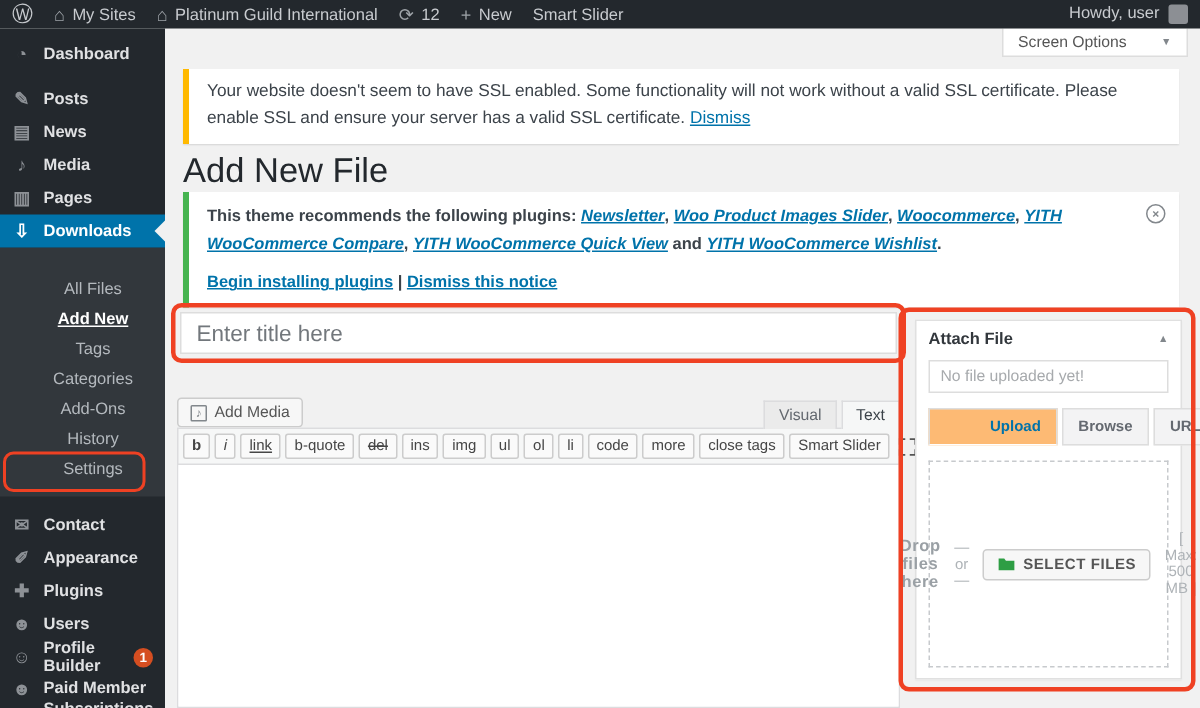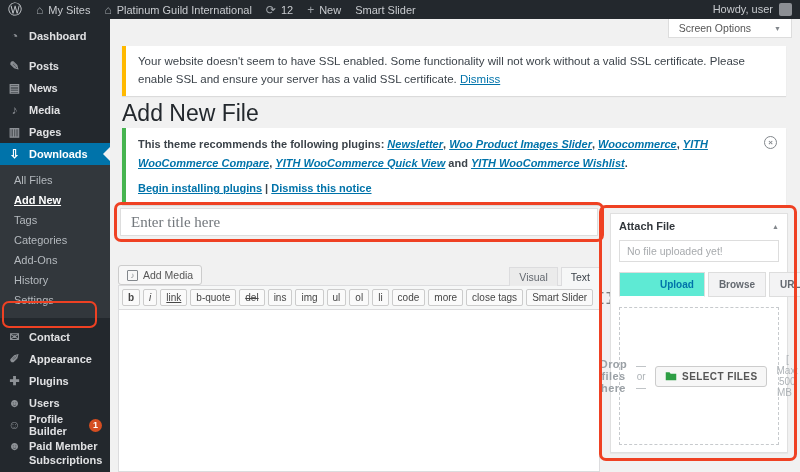--- a/index.html
+++ b/index.html
@@ -19,21 +19,21 @@
   #sidebar { position:absolute; top:19px; left:0; width:110px; bottom:0; background:#23282d;
     color:#e0e1e3; font-size:11px; padding-top:6px; z-index:50; }
   .menu-item { height:22px; display:flex; align-items:center; gap:8px; padding:0 8px;
     font-weight:600; cursor:pointer; position:relative; }
   .menu-icon { width:13px; text-align:center; color:#8d9196; font-size:12px; line-height:1; flex:none; }
   .menu-item.active { background:#0073aa; color:#fff; }
   .menu-item.active .menu-icon { color:#fff; }
   .menu-item.active::after { content:""; position:absolute; right:0; top:50%; margin-top:-7px;
     border:7px solid transparent; border-right-color:#f1f1f1; }
   .menu-sep { height:8px; }
-  .submenu { background:#32373c; padding:5px 0 8px; }
+  .submenu { background:#32373c; padding:18px 0 8px;text-align:center; }
   .submenu-item { height:20px; line-height:20px; padding-left:14px; color:#b4b9be;
     font-weight:400; cursor:pointer; position:relative; }
   .submenu-item.current { color:#fff; font-weight:700;text-decoration:underline; }
   .menu-item.two-line { height:34px; align-items:flex-start; padding-top:4px; line-height:1.25; }
   .badge { background:#d54e21; color:#fff; border-radius:50%; font-size:9px; font-weight:700;
     min-width:13px; height:13px; line-height:13px; text-align:center; padding:0 2px; margin-left:3px; }
 
   
   .red-box { position:absolute; border:3px solid #ef4123; border-radius:7px; pointer-events:none; z-index:40; }
   #redbox-addnew { left:2px; top:282px; width:95px; height:27px; border-width:2.5px; }
@@ -54,21 +54,21 @@
   .link { color:#0073aa; text-decoration:underline; cursor:pointer; }
   .plugin-link { font-style:italic; font-weight:700; }
   .notice-actions { margin-top:7px; }
   .dismiss-x { position:absolute; top:8px; right:9px; width:13px; height:13px; border:1px solid #82878c;
     border-radius:50%; color:#82878c; font-size:8px; line-height:11px; text-align:center; cursor:pointer; }
 
   #page-title { position:absolute; top:81px; left:12px; font-size:23px; font-weight:400; color:#23282d; }
 
   #redbox-title { left:4px; top:183px; width:490px; height:40px; }
   #title-input { position:absolute; left:10px; top:189px; width:478px; height:28px; border:1px solid #ddd;
-    background:#fff; font-size:15px; padding:0 10px; color:#32373c; font-family:Liberation Serif, serif; outline:none; }
+    background:#fff; font-size:15px; padding:0 10px; color:#32373c; font-family:Liberation Sans, sans-serif; outline:none; }
   #title-input::placeholder { color:#72777c; }
 
   
   #editor { position:absolute; left:8px; top:246px; width:482px; bottom:0; display:flex; flex-direction:column; }
   .editor-top { display:flex; align-items:flex-end; }
   .btn { display:inline-flex; align-items:center; gap:5px; background:#f7f7f7; border:1px solid #ccc;
     border-radius:3px; color:#555; font-size:10.5px; padding:3px 8px; cursor:pointer; white-space:nowrap; }
   .media-frame { width:11px; height:11px; border:1.3px solid #82878c; border-radius:1px; display:inline-flex;
     align-items:center; justify-content:center; font-size:8px; color:#82878c; }
   .switch-tab { font-size:10.5px; padding:3px 9px; border:1px solid #dcdcde; border-bottom:none;
@@ -93,21 +93,21 @@
   .panel-header { display:flex; align-items:center; justify-content:space-between; padding:6px 8px 4px;
     font-size:11px; font-weight:700; color:#32373c; cursor:pointer; }
   .panel-toggle { font-size:7px; color:#82878c; }
   .panel-body { padding:4px 8px 8px; }
   #no-file-input { width:100%; height:22px; border:1px solid #ddd; font-size:10.5px; padding:0 7px;
     color:#32373c; font-family:"Liberation Sans",sans-serif; outline:none; }
   #no-file-input::placeholder { color:#a7aaad; }
   .attach-tabs { display:flex; margin-top:10px; }
   .attach-tab { font-size:10px; font-weight:700; padding:6px 10px; border:1px solid #ddd; cursor:pointer;
     margin-right:3px; }
-  .attach-tab.active { background:#5eead4; color:#0073aa; border-bottom-color:#fff;padding-left:40px; }
+  .attach-tab.active { background:#fdba74; color:#0073aa; border-bottom-color:#fff;padding-left:40px; }
   .attach-tab.inactive { background:#f3f3f4; color:#646970; }
   #dropzone { margin-top:10px; border:1px dashed #c7cacd; height:138px; display:flex; flex-direction:row;
     align-items:center; justify-content:center; gap:9px; text-align:center; }
   .drop-text { font-size:11px; font-weight:700; color:#9aa0a5; letter-spacing:.4px; }
   .or-text { font-size:10px; color:#aeb3b7; }
   .max-text { font-size:10px; color:#aeb3b7; }
   .select-files { font-size:10px; font-weight:700; letter-spacing:.4px; padding:4px 9px; }
 </style>
 </head>
 <body>

